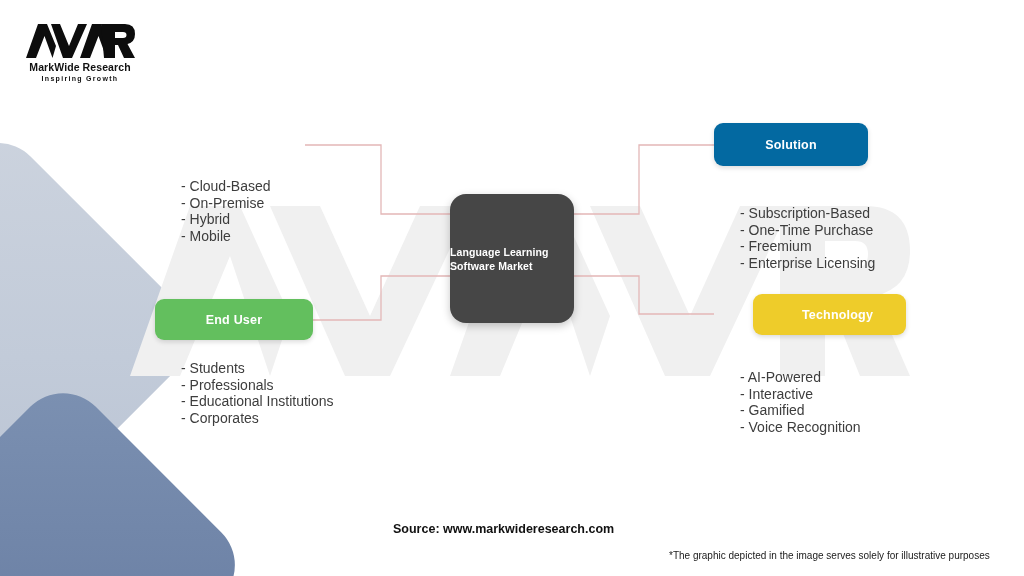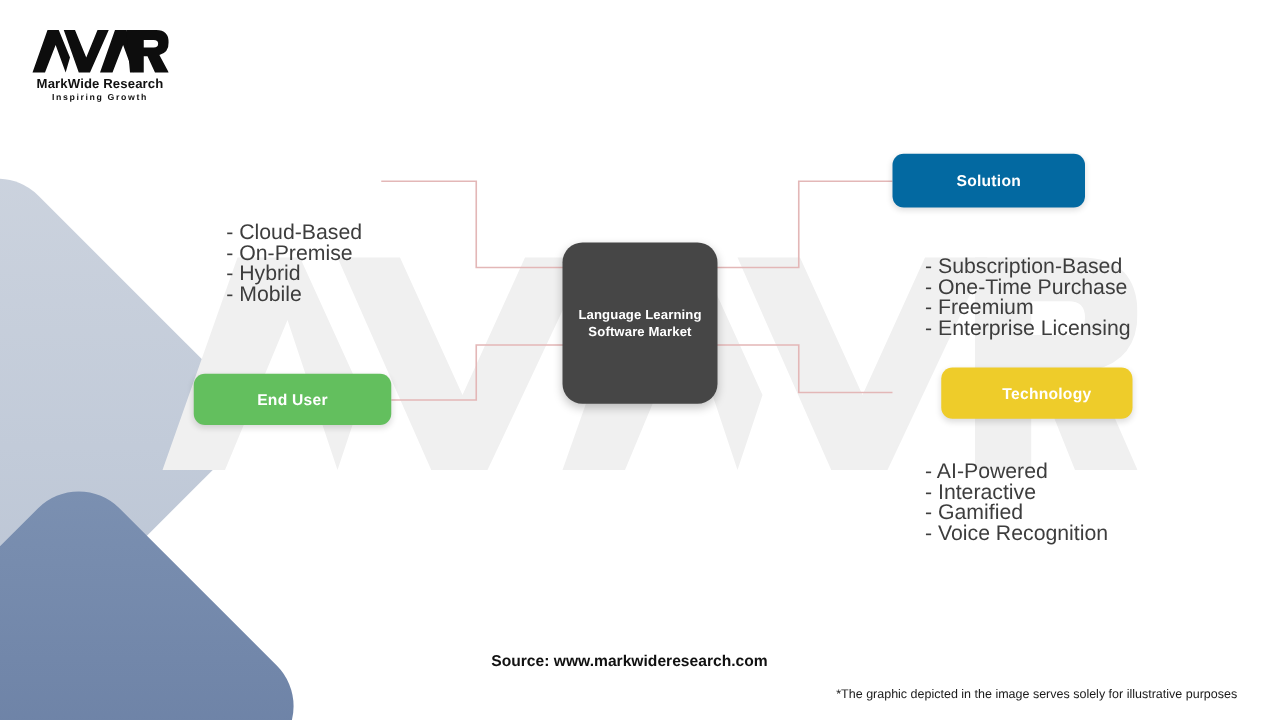--- a/index.html
+++ b/index.html
@@ -124,38 +124,38 @@
   .center-node {
     position: absolute;
     left: 450px;
     top: 194px;
     width: 124px;
     height: 129px;
     background: #464646;
     border-radius: 16px;
     display: flex;
     flex-direction: column;
-    align-items: center;
+    align-items: flex-start;
     justify-content: center;
     box-shadow: 0 3px 8px rgba(0,0,0,0.22);
   }
   .center-node .line {
     color: #ffffff;
     font-size: 10.5px;
     font-weight: bold;
     line-height: 14px;
     text-align: center;
     letter-spacing: 0.1px;
   }
 
   
   .items {
     position: absolute;
     color: #3d3d3d;
-    font-size: 17px;
+    font-size: 14px;
     line-height: 16.6px;
     white-space: nowrap;
   }
   .items div { white-space: nowrap; }
 
   .items-deployment { left: 181px; top: 178px; }
   .items-enduser    { left: 181px; top: 360px; }
   .items-solution   { left: 740px; top: 161px; margin-top: 44px; }
   .items-technology { left: 740px; top: 344px; margin-top: 25px; }
 
@@ -231,20 +231,26 @@
   <div class="items items-deployment">
     <div>- Cloud-Based</div>
     <div>- On-Premise</div>
     <div>- Hybrid</div>
     <div>- Mobile</div>
   </div>
 
   <div class="node node-enduser">
     <span>End User</span>
   </div>
+  <div class="items items-enduser">
+    <div>- Students</div>
+    <div>- Professionals</div>
+    <div>- Educational Institutions</div>
+    <div>- Corporates</div>
+  </div>
 
   <div class="node node-solution">
     <span>Solution</span>
   </div>
   <div class="items items-solution">
     <div>- Subscription-Based</div>
     <div>- One-Time Purchase</div>
     <div>- Freemium</div>
     <div>- Enterprise Licensing</div>
   </div>

